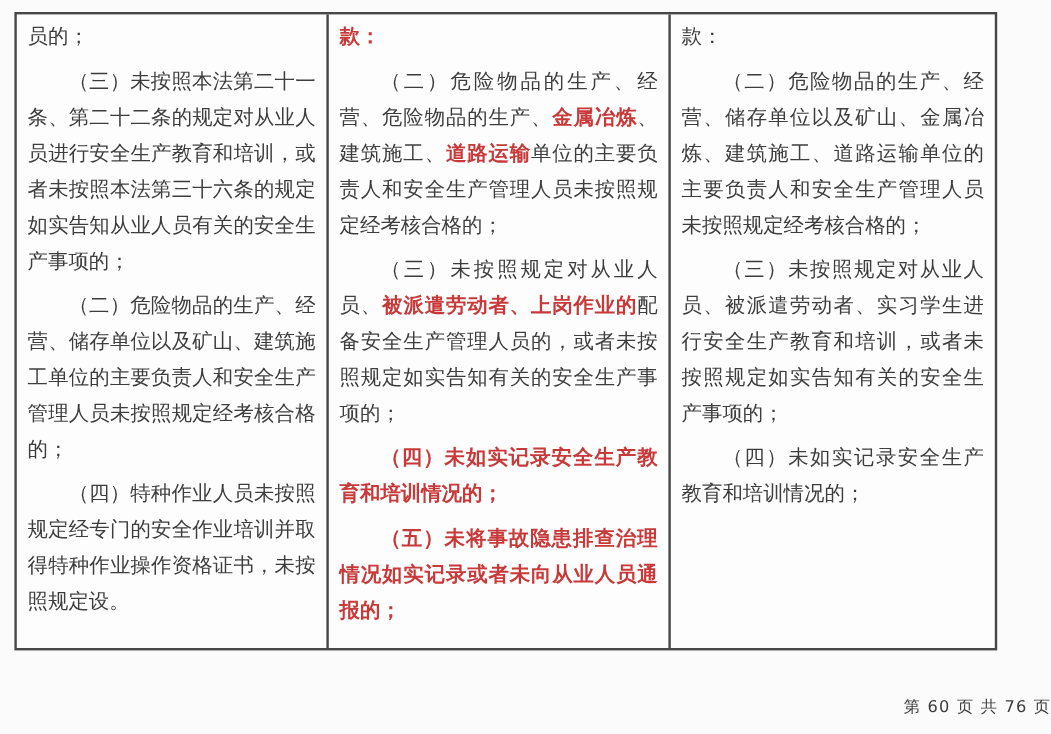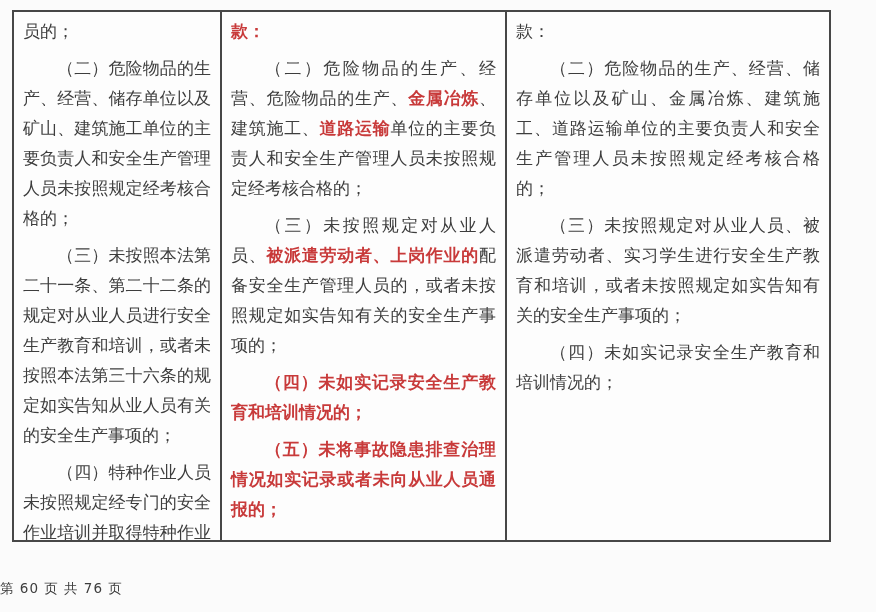--- a/index.html
+++ b/index.html
@@ -29,55 +29,55 @@
   }
   .col {
     box-sizing: border-box;
     padding: 4px 9px 0 9px;
     overflow: hidden;
     font-size: 17px;
     line-height: 30px;
     color: var(--ink, #3d3d3d);
     text-align: justify;
   }
-  .col-left   { width: 208px; border-right: 2px solid var(--border, #474747); }
+  .col-left   { width: 260px; border-right: 2px solid var(--border, #474747); }
   .col-middle { width: 285px; border-right: 2px solid var(--border, #474747); }
   .col-right  { flex: 1; }
   .para {
     margin: 0 0 7px 0;
     text-indent: 0;
   }
   .para.indent { text-indent: 2em; }
   .run-black { color: var(--ink, #3d3d3d); }
   .run-red   { color: var(--red, #c83a3a); font-weight: bold; }
   .run-highlight {
     color: var(--ink, #3d3d3d);
     background: var(--hl, #ffee00);
   }
   .footer {
     position: absolute;
     left: 0;
     width: 876px;
     top: 580px;
-    text-align: left;
+    text-align: right;
     font-size: 13.5px;
     color: #3d3d3d;
     letter-spacing: 1px;
   }
 </style>
 </head>
 <body>
 
 <div class="page">
 
   <div class="doc-table">
     <div class="col col-left">
         <p class="para"><span class="run-black">员的；</span></p>
+        <p class="para indent"><span class="run-black">（三）未按照本法第二十一条、第二十二条的规定对从业人员进行安全生产教育和培训，或者未按照本法第三十六条的规定如实告知从业人员有关的安全生产事项的；</span></p>
         <p class="para indent"><span class="run-black">（二）危险物品的生产、经营、储存单位以及矿山、建筑施工单位的主要负责人和安全生产管理人员未按照规定经考核合格的；</span></p>
-        <p class="para indent"><span class="run-black">（三）未按照本法第二十一条、第二十二条的规定对从业人员进行安全生产教育和培训，或者未按照本法第三十六条的规定如实告知从业人员有关的安全生产事项的；</span></p>
         <p class="para indent"><span class="run-black">（四）特种作业人员未按照规定经专门的安全作业培训并取得特种作业操作资格证书，未按照规定设。</span></p>
       </div>
     <div class="col col-middle">
         <p class="para"><span class="run-red">款：</span></p>
         <p class="para indent"><span class="run-black">（二）危险物品的生产、经营、危险物品的生产、</span><span class="run-red">金属冶炼</span><span class="run-black">、建筑施工、</span><span class="run-red">道路运输</span><span class="run-black">单位的主要负责人和安全生产管理人员未按照规定经考核合格的；</span></p>
         <p class="para indent"><span class="run-black">（三）未按照规定对从业人员、</span><span class="run-red">被派遣劳动者、上岗作业的</span><span class="run-black">配备安全生产管理人员的，或者未按照规定如实告知有关的安全生产事项的；</span></p>
         <p class="para indent"><span class="run-red">（四）未如实记录安全生产教育和培训情况的；</span></p>
         <p class="para indent"><span class="run-red">（五）未将事故隐患排查治理情况如实记录或者未向从业人员通报的；</span></p>
       </div>
     <div class="col col-right">

